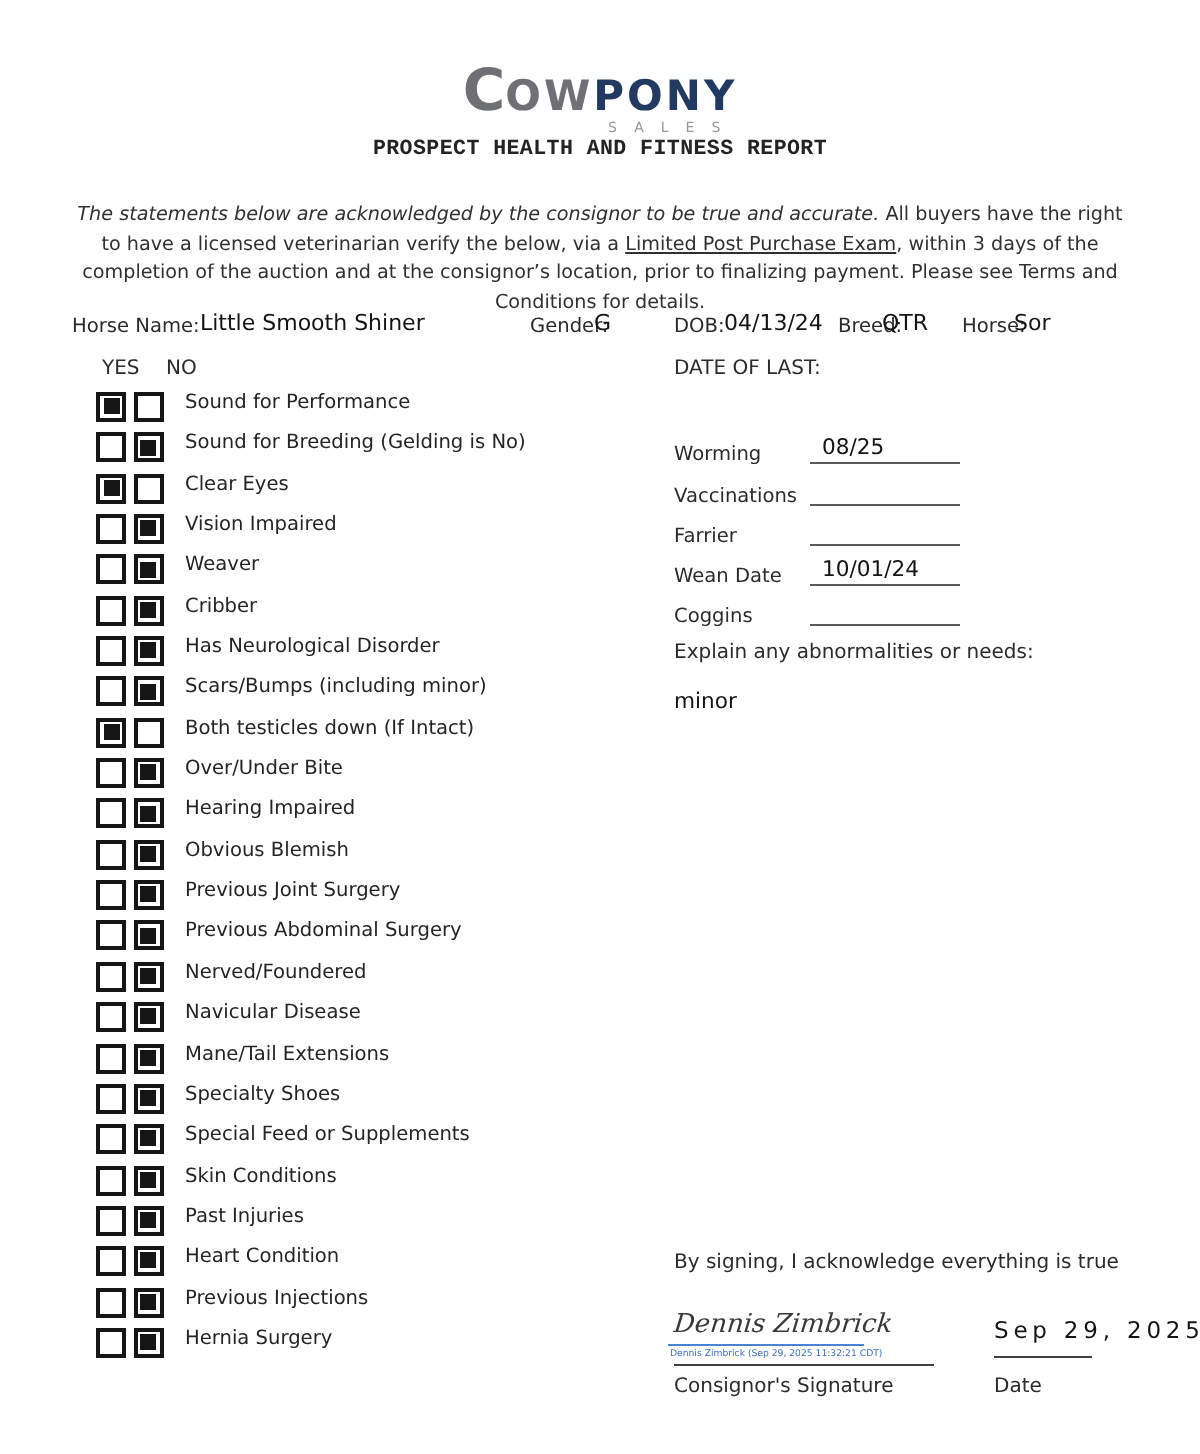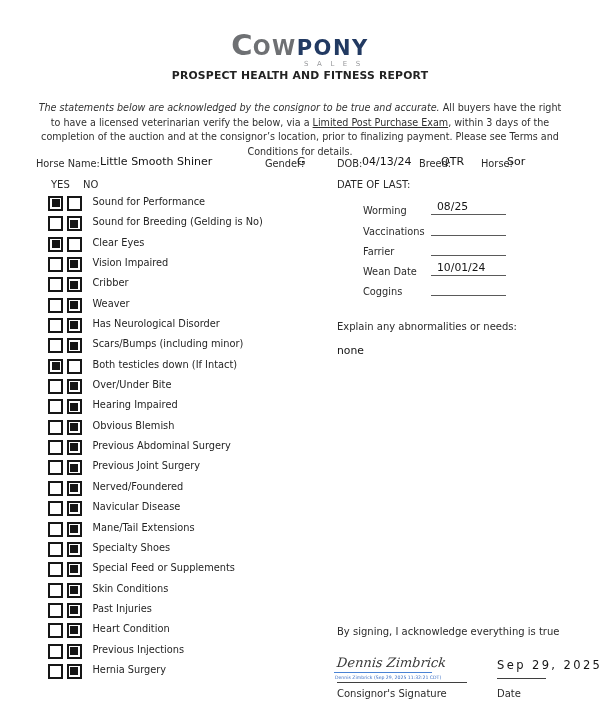--- a/index.html
+++ b/index.html
@@ -10,42 +10,42 @@
   .logo{position:absolute;top:31px;left:0;right:0;text-align:center;}
   .logo-inner{display:inline-block;line-height:1;}
   .logo-line1{display:flex;align-items:baseline;justify-content:center;}
   .logo-c{font-size:29px;font-weight:bold;color:#6e7073;}
   .logo-ow{font-size:21px;font-weight:bold;color:#6e7073;letter-spacing:1.5px;}
   .logo-pony{font-size:21px;font-weight:bold;color:#223a62;letter-spacing:1.5px;}
   .logo-sub{margin-top:1px;text-align:right;font-size:7px;font-weight:normal;
             letter-spacing:8.5px;color:#97989b;padding-right:0px;}
 
   .title{position:absolute;top:69px;left:0;right:0;text-align:center;
-         font-size:10.8px;font-weight:bold;color:#232323;letter-spacing:0.2px;}
+         font-size:10.8px;font-weight:bold;color:#232323;letter-spacing:0.2px;font-family:Liberation Mono, monospace;}
 
   .disclaimer{position:absolute;top:101px;left:35px;width:530px;text-align:center;
               font-size:9.6px;line-height:14.7px;color:#303030;}
   .disclaimer .it{font-style:italic;}
   .disclaimer .ul{text-decoration:underline;}
 
   .hi-label{position:absolute;top:158px;font-size:9.8px;color:#2b2b2b;white-space:nowrap;}
   .hi-value{position:absolute;top:155px;font-size:11px;color:#141414;white-space:nowrap;}
 
   .col-header{position:absolute;top:179px;font-size:10px;color:#2b2b2b;white-space:nowrap;}
 
   
   .cb-rows{position:absolute;left:48px;top:196px;}
   .cb-row{height:20.35px;display:flex;align-items:flex-start;}
   .cb{box-sizing:border-box;width:15px;height:15px;border:2.4px solid #161616;background:#fff;flex:0 0 auto;}
   .cb + .cb{margin-left:3.5px;}
   .cb.checked::after{content:"";display:block;width:8px;height:8px;margin:1.2px auto 0;background:#161616;}
   .cb-label{margin-left:11px;font-size:9.8px;white-space:nowrap;color:#242424;}
 
   
-  .dl-rows{position:absolute;left:337px;top:199px;width:170px;margin-left:26px;}
+  .dl-rows{position:absolute;left:337px;top:216px;width:170px;}
   .dl-row{position:relative;height:20.3px;}
   .dl-label{position:absolute;left:0;bottom:3px;font-size:9.8px;white-space:nowrap;}
   .dl-line{position:absolute;left:68px;bottom:4px;width:75px;height:15px;border-bottom:1.2px solid #5a5a5a;}
   .dl-value{position:absolute;left:6px;bottom:1px;font-size:10.8px;color:#141414;white-space:nowrap;}
 
   .explain-label{position:absolute;left:337px;top:321px;font-size:10px;white-space:nowrap;}
   .explain-value{position:absolute;left:337px;top:344px;font-size:10.8px;color:#141414;white-space:nowrap;}
 
   
   .ack1{position:absolute;left:337px;top:626px;font-size:10px;white-space:nowrap;}
@@ -113,30 +113,30 @@
         <span class="cb-label">Clear Eyes</span>
       </div>
       <div class="cb-row">
         <span class="cb"></span>
         <span class="cb checked"></span>
         <span class="cb-label">Vision Impaired</span>
       </div>
       <div class="cb-row">
         <span class="cb"></span>
         <span class="cb checked"></span>
+        <span class="cb-label">Weaver</span>
+      </div>
+      <div class="cb-row">
+        <span class="cb"></span>
+        <span class="cb checked"></span>
         <span class="cb-label">Cribber</span>
       </div>
       <div class="cb-row">
         <span class="cb"></span>
         <span class="cb checked"></span>
-        <span class="cb-label">Weaver</span>
-      </div>
-      <div class="cb-row">
-        <span class="cb"></span>
-        <span class="cb checked"></span>
         <span class="cb-label">Has Neurological Disorder</span>
       </div>
       <div class="cb-row">
         <span class="cb"></span>
         <span class="cb checked"></span>
         <span class="cb-label">Scars/Bumps (including minor)</span>
       </div>
       <div class="cb-row">
         <span class="cb checked"></span>
         <span class="cb"></span>
@@ -153,30 +153,30 @@
         <span class="cb-label">Hearing Impaired</span>
       </div>
       <div class="cb-row">
         <span class="cb"></span>
         <span class="cb checked"></span>
         <span class="cb-label">Obvious Blemish</span>
       </div>
       <div class="cb-row">
         <span class="cb"></span>
         <span class="cb checked"></span>
+        <span class="cb-label">Previous Joint Surgery</span>
+      </div>
+      <div class="cb-row">
+        <span class="cb"></span>
+        <span class="cb checked"></span>
         <span class="cb-label">Previous Abdominal Surgery</span>
       </div>
       <div class="cb-row">
         <span class="cb"></span>
         <span class="cb checked"></span>
-        <span class="cb-label">Previous Joint Surgery</span>
-      </div>
-      <div class="cb-row">
-        <span class="cb"></span>
-        <span class="cb checked"></span>
         <span class="cb-label">Nerved/Foundered</span>
       </div>
       <div class="cb-row">
         <span class="cb"></span>
         <span class="cb checked"></span>
         <span class="cb-label">Navicular Disease</span>
       </div>
       <div class="cb-row">
         <span class="cb"></span>
         <span class="cb checked"></span>
@@ -246,21 +246,21 @@
       </div>
       <div class="dl-row">
         <span class="dl-label">Coggins</span>
         <span class="dl-line">
           <span class="dl-value"></span>
         </span>
       </div>
     </div>
 
   <span class="explain-label">Explain any abnormalities or needs:</span>
-  <span class="explain-value">none</span>
+  <span class="explain-value">minor</span>
 
   <span class="ack1">By signing, I acknowledge everything is true</span>
   <span class="sig-name">Dennis Zimbrick</span>
   <div class="sig-blue-line"></div>
   <span class="sig-stamp">Dennis Zimbrick (Sep 29, 2025 11:32:21 CDT)</span>
   <div class="sig-line"></div>
   <span class="sig-label">Consignor's Signature</span>
   <span class="date-value">Sep 29, 2025</span>
   <div class="date-line"></div>
   <span class="date-label">Date</span>

